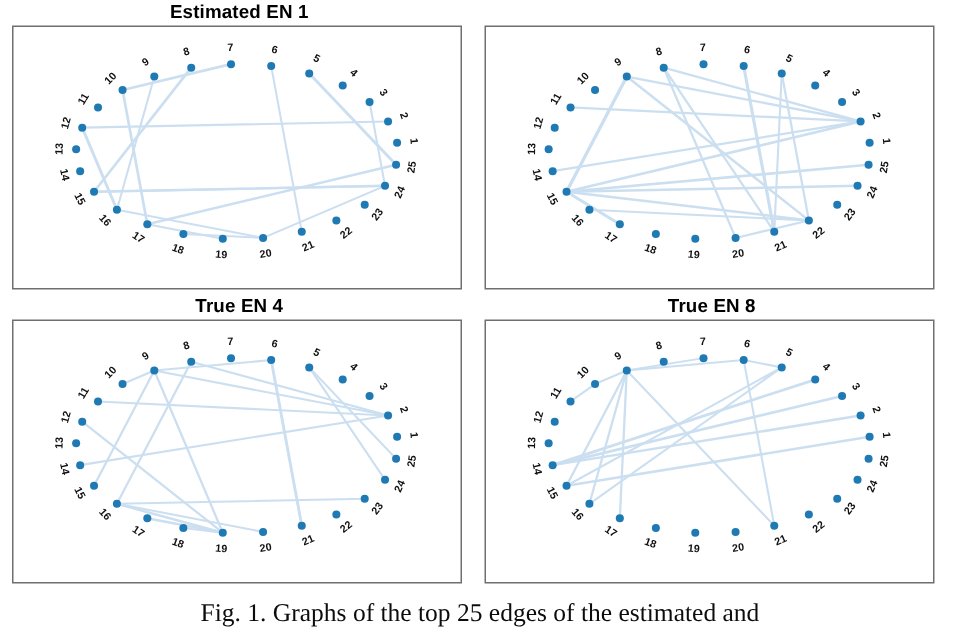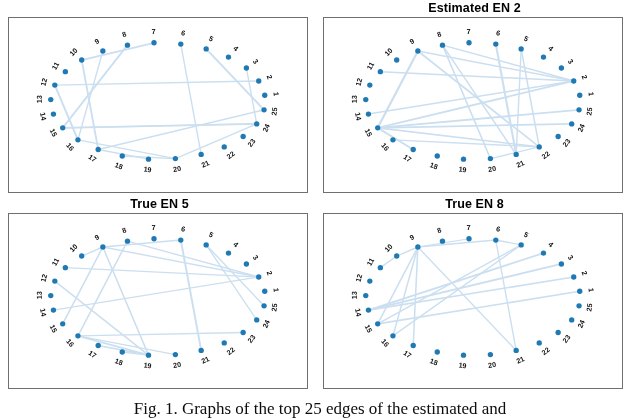--- a/index.html
+++ b/index.html
@@ -108,20 +108,21 @@
   }
 </style>
 </head>
 <body>
 
 <div id="figure">
 
   <div class="panel-grid">
 
     <div class="panel p0">
+      <div class="panel-title">Estimated EN 1</div>
       <div class="axes">
         <svg viewBox="0 0 300 176" preserveAspectRatio="none" id="svg0">
             <g>
               <line x1="172.95" y1="26.35" x2="193.46" y2="138.01" class="edge" stroke-width="1.40"></line>
               <line x1="251.40" y1="63.70" x2="46.12" y2="67.87" class="edge" stroke-width="1.40"></line>
               <line x1="198.48" y1="31.28" x2="256.77" y2="92.89" class="edge" stroke-width="1.96"></line>
               <line x1="256.77" y1="92.89" x2="89.81" y2="132.99" class="edge" stroke-width="1.68"></line>
               <line x1="249.36" y1="107.12" x2="54.05" y2="111.09" class="edge" stroke-width="1.68"></line>
               <line x1="249.36" y1="107.12" x2="167.51" y2="142.22" class="edge" stroke-width="1.40"></line>
               <line x1="46.12" y1="67.87" x2="69.40" y2="123.27" class="edge" stroke-width="1.96"></line>
@@ -185,21 +186,20 @@
               <circle cx="249.36" cy="107.12" r="2.7" class="node-dot"></circle>
               <text x="259.48" y="111.43" class="node-label" text-anchor="middle" dominant-baseline="central" transform="rotate(-66.9 259.48 111.43)">24</text>
               <circle cx="256.77" cy="92.89" r="2.7" class="node-dot"></circle>
               <text x="267.64" y="94.55" class="node-label" text-anchor="middle" dominant-baseline="central" transform="rotate(-81.3 267.64 94.55)">25</text>
             </g>
           </svg>
       </div>
     </div>
 
     <div class="panel p1">
-      <div class="panel-title">Estimated EN 2</div>
       <div class="axes">
         <svg viewBox="0 0 300 176" preserveAspectRatio="none" id="svg1">
             <g>
               <line x1="172.95" y1="26.35" x2="193.46" y2="138.01" class="edge" stroke-width="2.10"></line>
               <line x1="94.49" y1="33.39" x2="54.05" y2="111.09" class="edge" stroke-width="2.24"></line>
               <line x1="94.49" y1="33.39" x2="216.68" y2="130.41" class="edge" stroke-width="1.68"></line>
               <line x1="94.49" y1="33.39" x2="251.40" y2="63.70" class="edge" stroke-width="1.54"></line>
               <line x1="119.27" y1="27.44" x2="251.40" y2="63.70" class="edge" stroke-width="1.54"></line>
               <line x1="119.27" y1="27.44" x2="193.46" y2="138.01" class="edge" stroke-width="1.54"></line>
               <line x1="119.27" y1="27.44" x2="167.51" y2="142.22" class="edge" stroke-width="1.54"></line>
@@ -265,21 +265,21 @@
               <circle cx="249.36" cy="107.12" r="2.7" class="node-dot"></circle>
               <text x="259.48" y="111.43" class="node-label" text-anchor="middle" dominant-baseline="central" transform="rotate(-66.9 259.48 111.43)">24</text>
               <circle cx="256.77" cy="92.89" r="2.7" class="node-dot"></circle>
               <text x="267.64" y="94.55" class="node-label" text-anchor="middle" dominant-baseline="central" transform="rotate(-81.3 267.64 94.55)">25</text>
             </g>
           </svg>
       </div>
     </div>
 
     <div class="panel p2">
-      <div class="panel-title">True EN 5</div>
+      <div class="panel-title">True EN 4</div>
       <div class="axes">
         <svg viewBox="0 0 300 176" preserveAspectRatio="none" id="svg2">
             <g>
               <line x1="172.95" y1="26.35" x2="193.46" y2="138.01" class="edge" stroke-width="1.96"></line>
               <line x1="172.95" y1="26.35" x2="94.49" y2="33.39" class="edge" stroke-width="1.40"></line>
               <line x1="94.49" y1="33.39" x2="251.40" y2="63.70" class="edge" stroke-width="1.40"></line>
               <line x1="94.49" y1="33.39" x2="54.05" y2="111.09" class="edge" stroke-width="1.54"></line>
               <line x1="94.49" y1="33.39" x2="140.45" y2="142.77" class="edge" stroke-width="1.54"></line>
               <line x1="119.27" y1="27.44" x2="251.40" y2="63.70" class="edge" stroke-width="1.40"></line>
               <line x1="119.27" y1="27.44" x2="69.40" y2="123.27" class="edge" stroke-width="1.54"></line>

